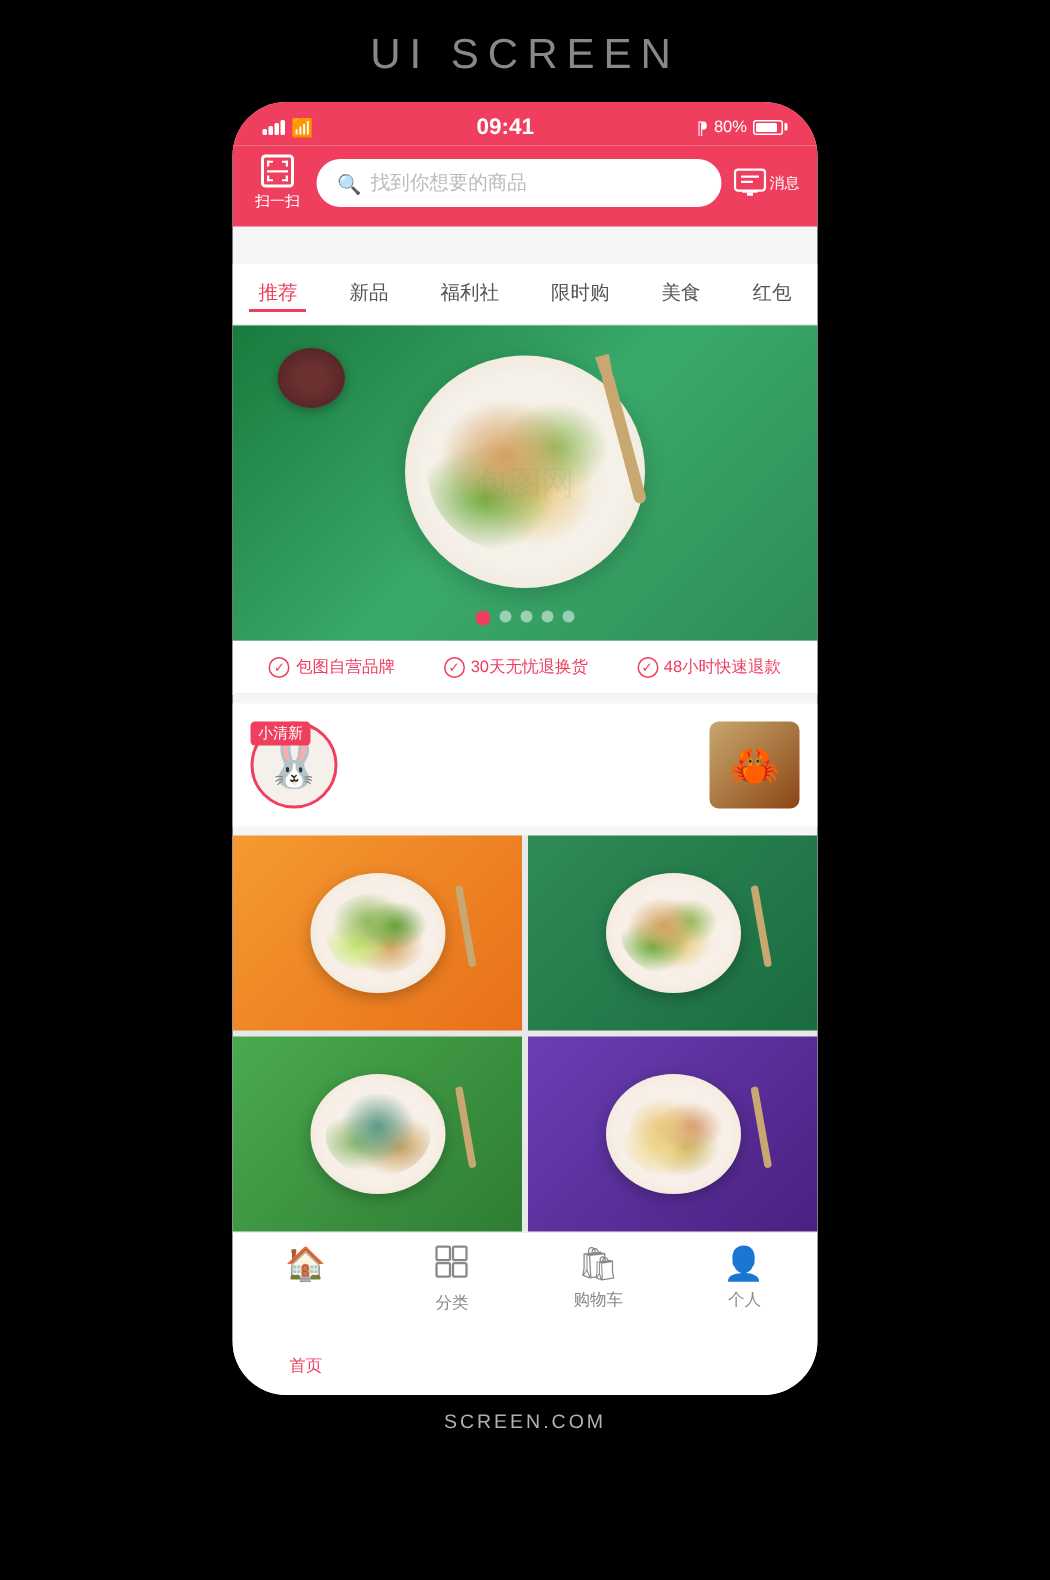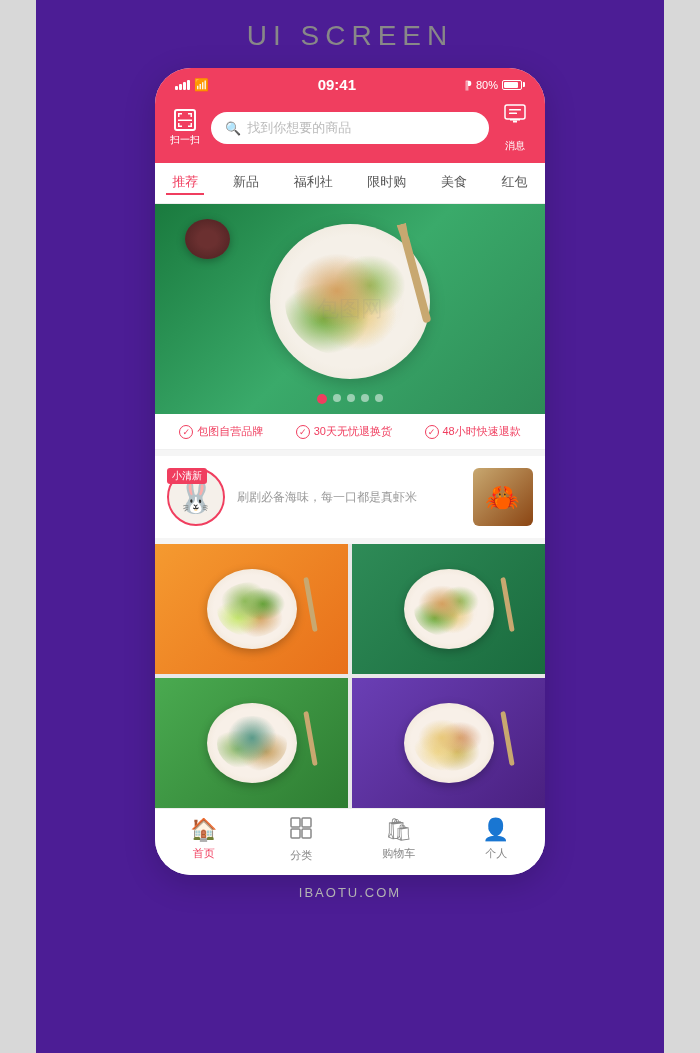--- a/index.html
+++ b/index.html
@@ -5,23 +5,23 @@
     * { margin: 0; padding: 0; box-sizing: border-box; }
     body {
       background: #d8d8d8;
       display: flex;
       justify-content: center;
       align-items: center;
       min-height: 100vh;
       font-family: 'PingFang SC', 'Microsoft YaHei', sans-serif;
     }
     .page-wrapper {
-      width: 628px;
+      width: 700px;
       min-height: 1053px;
-      background: #4c1d95;
+      background: #000000;
       display: flex;
       flex-direction: column;
       align-items: center;
       padding: 20px 0 10px;
     }
     .ui-title {
       font-size: 28px;
       color: #888;
       letter-spacing: 6px;
       margin-bottom: 16px;
@@ -81,43 +81,44 @@
       border-radius: 18px;
       padding: 7px 14px;
       display: flex;
       align-items: center;
       gap: 6px;
       font-size: 13px;
       color: #bbb;
     }
     .msg-btn {
       display: flex;
-      flex-direction: column;
+      flex-direction: row;
       align-items: center;
       color: white;
       font-size: 10px;
-      gap: 14px;
+      gap: 2px;
       min-width: 36px;
     }
     .msg-icon {
       width: 22px;
       height: 22px;
       display: flex;
       align-items: center;
       justify-content: center;
       font-size: 18px;
       position: relative;
     }
     
     .nav-tabs {
       background: white;
       display: flex;
       justify-content: space-around;
       padding: 8px 0;
       border-bottom: 1px solid #eee;
+      margin-top: 25px;
     }
     .nav-tab {
       font-size: 13px;
       color: #555;
       padding: 2px 6px;
       cursor: pointer;
     }
     .nav-tab.active {
       color: #f03e5f;
       border-bottom: 2px solid #f03e5f;
@@ -409,21 +410,21 @@
     }
     .bottom-nav-icon {
       font-size: 22px;
       color: #888;
     }
     .bottom-nav-icon.active { color: #f03e5f; }
     .bottom-nav-label {
       font-size: 11px;
       color: #888;
     }
-    .bottom-nav-label.active { color: #f03e5f; }
+    .bottom-nav-label.active { color: #f03e5f; margin-top: 44px; }
     
     .watermark {
       position: absolute;
       top: 50%;
       left: 50%;
       transform: translate(-50%, -50%);
       opacity: 0.12;
       font-size: 22px;
       color: #888;
       white-space: nowrap;
@@ -603,21 +604,20 @@
     </div>
 
     <div class="blog-section">
       <div class="avatar-wrap">
         <div class="avatar-bg">
           <div style="font-size:30px;">🐰</div>
         </div>
         <span class="blog-tag">小清新</span>
       </div>
       <div class="blog-text">
-        <div class="blog-sub">刷剧必备海味，每一口都是真虾米</div>
       </div>
       <div class="blog-image">
         <div class="crab-emoji">🦀</div>
       </div>
     </div>
 
     <div class="food-grid">
 
       <div class="food-card food-card-orange">
         <div class="food-card-content">
@@ -677,15 +677,15 @@
         <span class="bottom-nav-label">购物车</span>
       </div>
       <div class="bottom-nav-item">
         <div class="bottom-nav-icon">👤</div>
         <span class="bottom-nav-label">个人</span>
       </div>
     </div>
 
   </div>
 
-  <div class="bottom-brand">IBAOTU.COM</div>
+  <div class="bottom-brand">SCREEN.COM</div>
 
 </div>
 
 </body></html>

